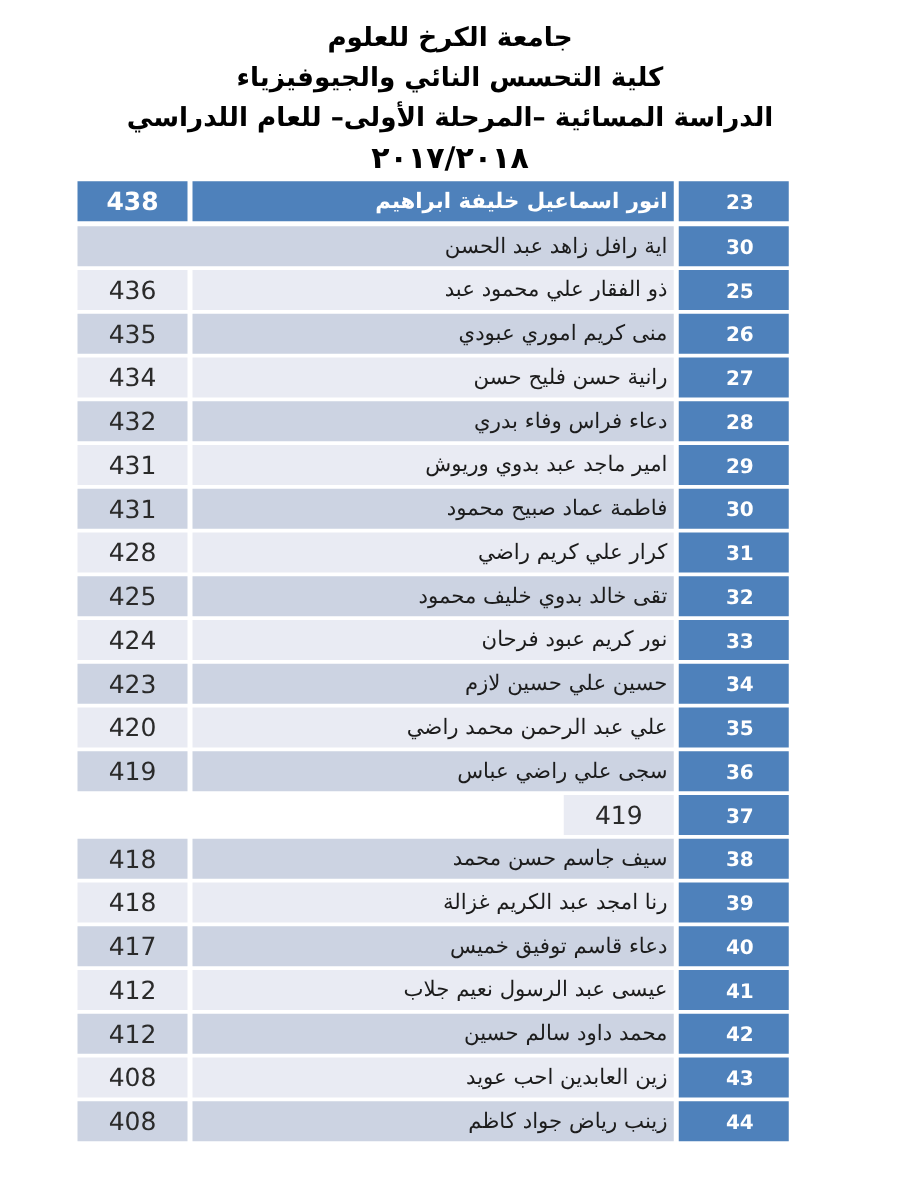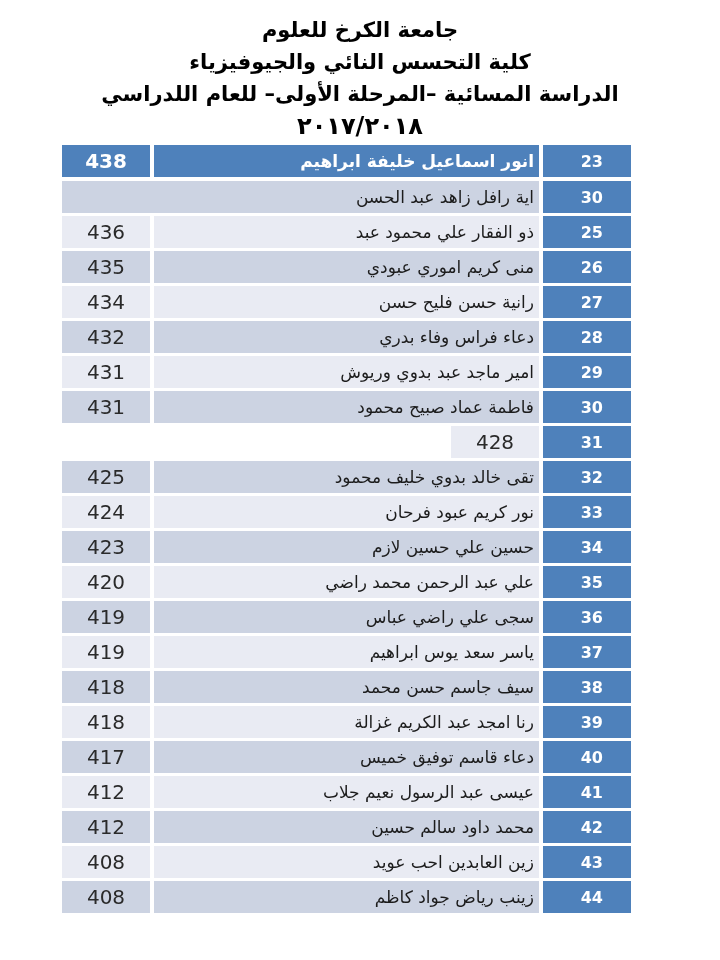--- a/index.html
+++ b/index.html
@@ -132,20 +132,21 @@
       <div class="cell name">امير ماجد عبد بدوي وريوش</div>
       <div class="cell score">431</div>
     </div>
     <div class="row dark">
       <div class="cell rank">30</div>
       <div class="cell name">فاطمة عماد صبيح  محمود</div>
       <div class="cell score">431</div>
     </div>
     <div class="row light">
       <div class="cell rank">31</div>
+      <div class="cell name">كرار علي كريم راضي</div>
       <div class="cell score">428</div>
     </div>
     <div class="row dark">
       <div class="cell rank">32</div>
       <div class="cell name">تقى خالد بدوي خليف محمود</div>
       <div class="cell score">425</div>
     </div>
     <div class="row light">
       <div class="cell rank">33</div>
       <div class="cell name">نور كريم عبود فرحان</div>
@@ -161,21 +162,20 @@
       <div class="cell name">علي عبد الرحمن محمد راضي</div>
       <div class="cell score">420</div>
     </div>
     <div class="row dark">
       <div class="cell rank">36</div>
       <div class="cell name">سجى علي راضي  عباس</div>
       <div class="cell score">419</div>
     </div>
     <div class="row light">
       <div class="cell rank">37</div>
-      <div class="cell name">ياسر سعد يوس ابراهيم</div>
       <div class="cell score">419</div>
     </div>
     <div class="row dark">
       <div class="cell rank">38</div>
       <div class="cell name">سيف جاسم حسن محمد</div>
       <div class="cell score">418</div>
     </div>
     <div class="row light">
       <div class="cell rank">39</div>
       <div class="cell name">رنا امجد عبد الكريم غزالة</div>

